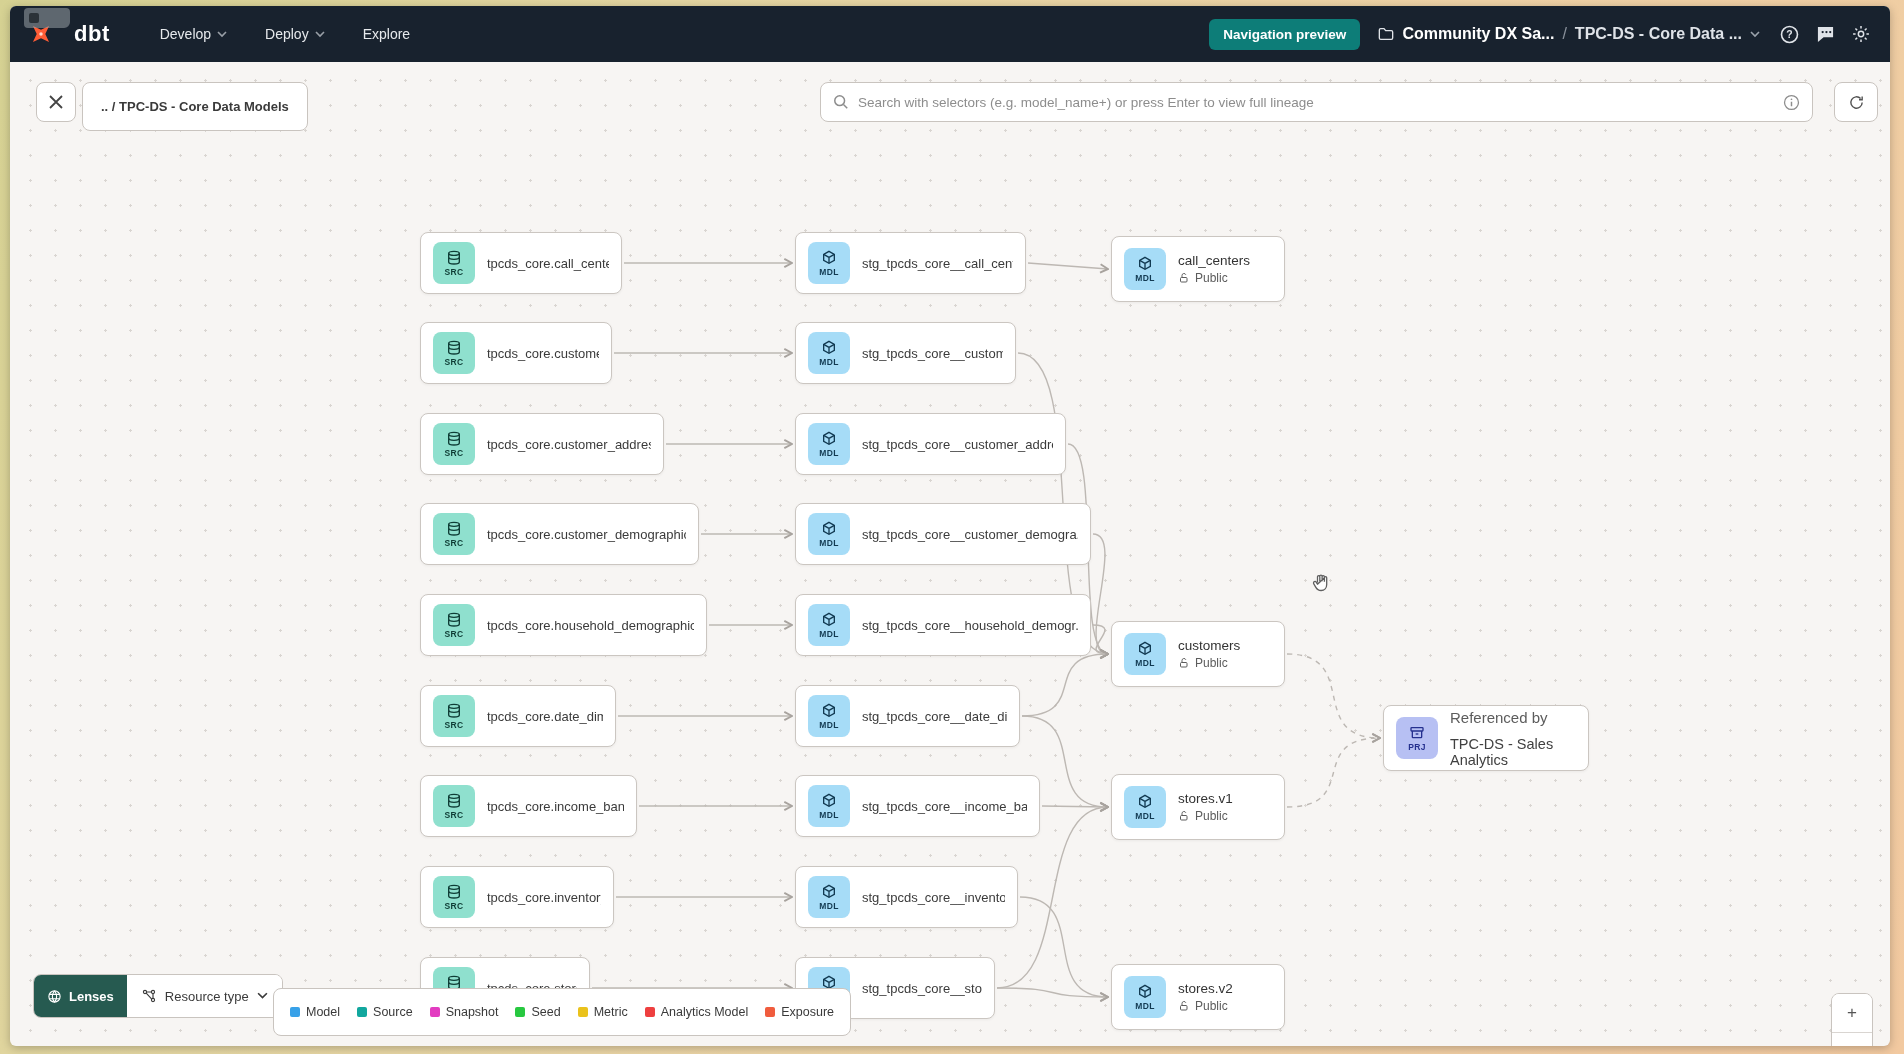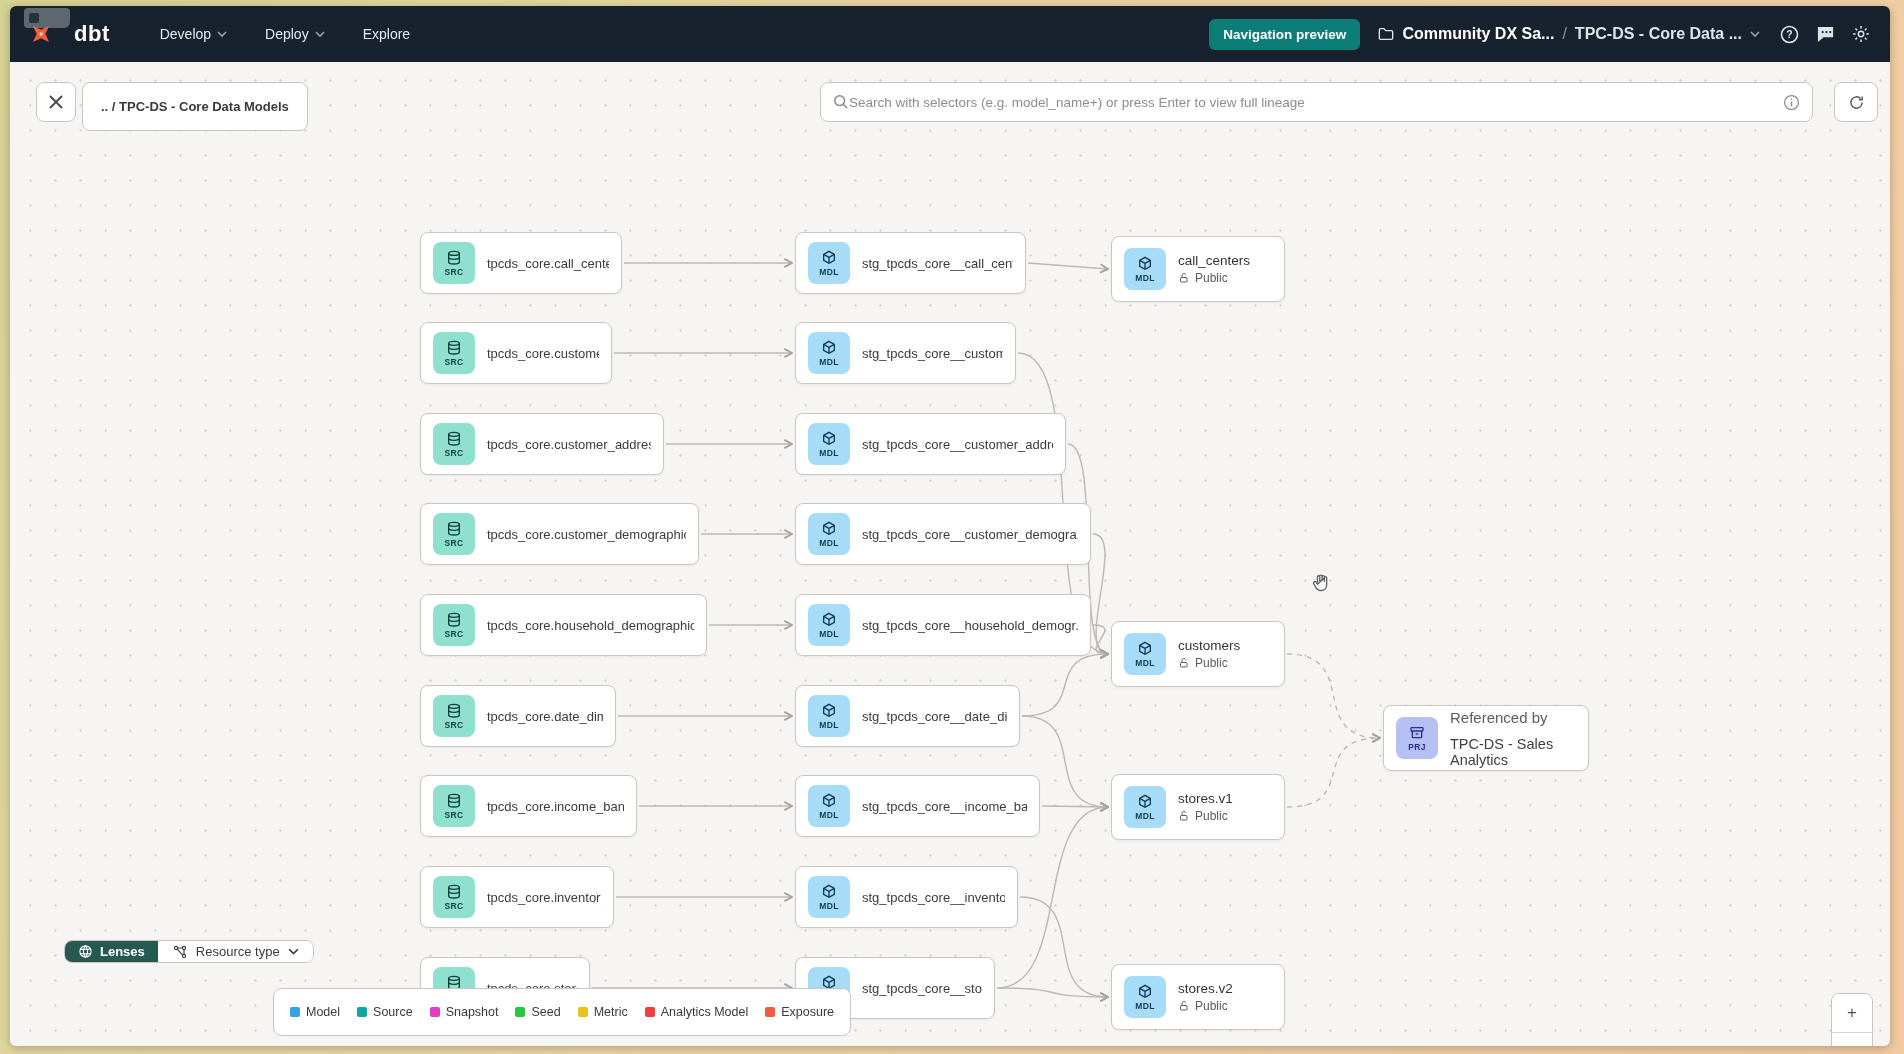--- a/index.html
+++ b/index.html
@@ -45,42 +45,42 @@
   }
   .abs{ position:absolute; }
   
   .tool-btn{ background:#fff; border:1px solid #c9c4bf; border-radius:8px;
     display:flex; align-items:center; justify-content:center; cursor:pointer; color:#444; }
   .close-btn{ left:26px; top:20px; width:40px; height:40px; }
   .crumb-chip{ left:72px; top:20px; height:49px; padding:0 18px; font-size:13px;
     font-weight:700; color:#3a3a3a; }
   .search-wrap{ left:810px; top:20px; width:993px; height:40px; background:#fff;
     border:1px solid #c9c4bf; border-radius:8px; display:flex; align-items:center;
-    padding:0 12px; color:#8a8a8a; }
+    padding:0 12px; gap:9px; color:#8a8a8a; }
   .search-wrap input{ flex:1; border:none; outline:none; font-size:13.5px;
     font-family:"Liberation Sans",sans-serif; color:#333; background:transparent; }
   .search-wrap input::placeholder{ color:#8d8d8d; }
   .refresh-btn{ left:1824px; top:20px; width:44px; height:40px; }
   
   .node{ position:absolute; background:#fff; border:1px solid #cbc6c1; border-radius:8px;
     display:flex; align-items:center; gap:12px; padding:0 12px;
     box-shadow:0 1px 3px rgba(0,0,0,.05); cursor:pointer; }
   .node-icon{ width:42px; height:42px; border-radius:8px; flex:0 0 42px;
     display:flex; flex-direction:column; align-items:center; justify-content:center; gap:1px; }
   .node-icon svg{ display:block; }
   .node-badge{ font-size:8.5px; font-weight:700; letter-spacing:.3px; }
   .node-label{ font-size:13px; color:#3b3b3b; white-space:nowrap; overflow:hidden; }
   .node-title{ font-size:13.5px; color:#333; font-weight:400; }
   .node-sub{ display:flex; align-items:center; gap:5px; font-size:12px; color:#5c5c5c; margin-top:3px; }
   .node-sub svg{ flex:0 0 auto; }
   .prj-small{ font-size:15px; color:#5c5c5c; }
   .prj-big{ font-size:14.5px; color:#404040; margin-top:10px; }
   
-  .footer-group{ left:23px; top:878px; height:23px; display:flex; border:1px solid #c9c4bf;
-    border-radius:8px; overflow:hidden; background:#fff;margin-left:31px; }
+  .footer-group{ left:23px; top:912px; height:44px; display:flex; border:1px solid #c9c4bf;
+    border-radius:8px; overflow:hidden; background:#fff; }
   .lenses-seg{ background:#265a50; color:#fff; display:flex; align-items:center; gap:7px;
     padding:0 13px; font-size:13px; font-weight:700; cursor:pointer; }
   .rtype-seg{ display:flex; align-items:center; gap:8px; padding:0 14px; font-size:13px;
     color:#3a3a3a; cursor:pointer; background:#fff; }
   .legend-pill{ left:263px; top:926px; height:48px; background:#fff; border:1px solid #c9c4bf;
     border-radius:8px; display:flex; align-items:center; gap:17px; padding:0 16px; }
   .legend-item{ display:flex; align-items:center; gap:6px; font-size:12.5px; color:#3a3a3a; }
   .legend-sq{ width:10px; height:10px; border-radius:2px; }
   .zoom-ctl{ left:1821px; top:931px; width:42px; height:78px; background:#fff;
     border:1px solid #c9c4bf; border-radius:8px; display:flex; flex-direction:column; overflow:hidden; }

